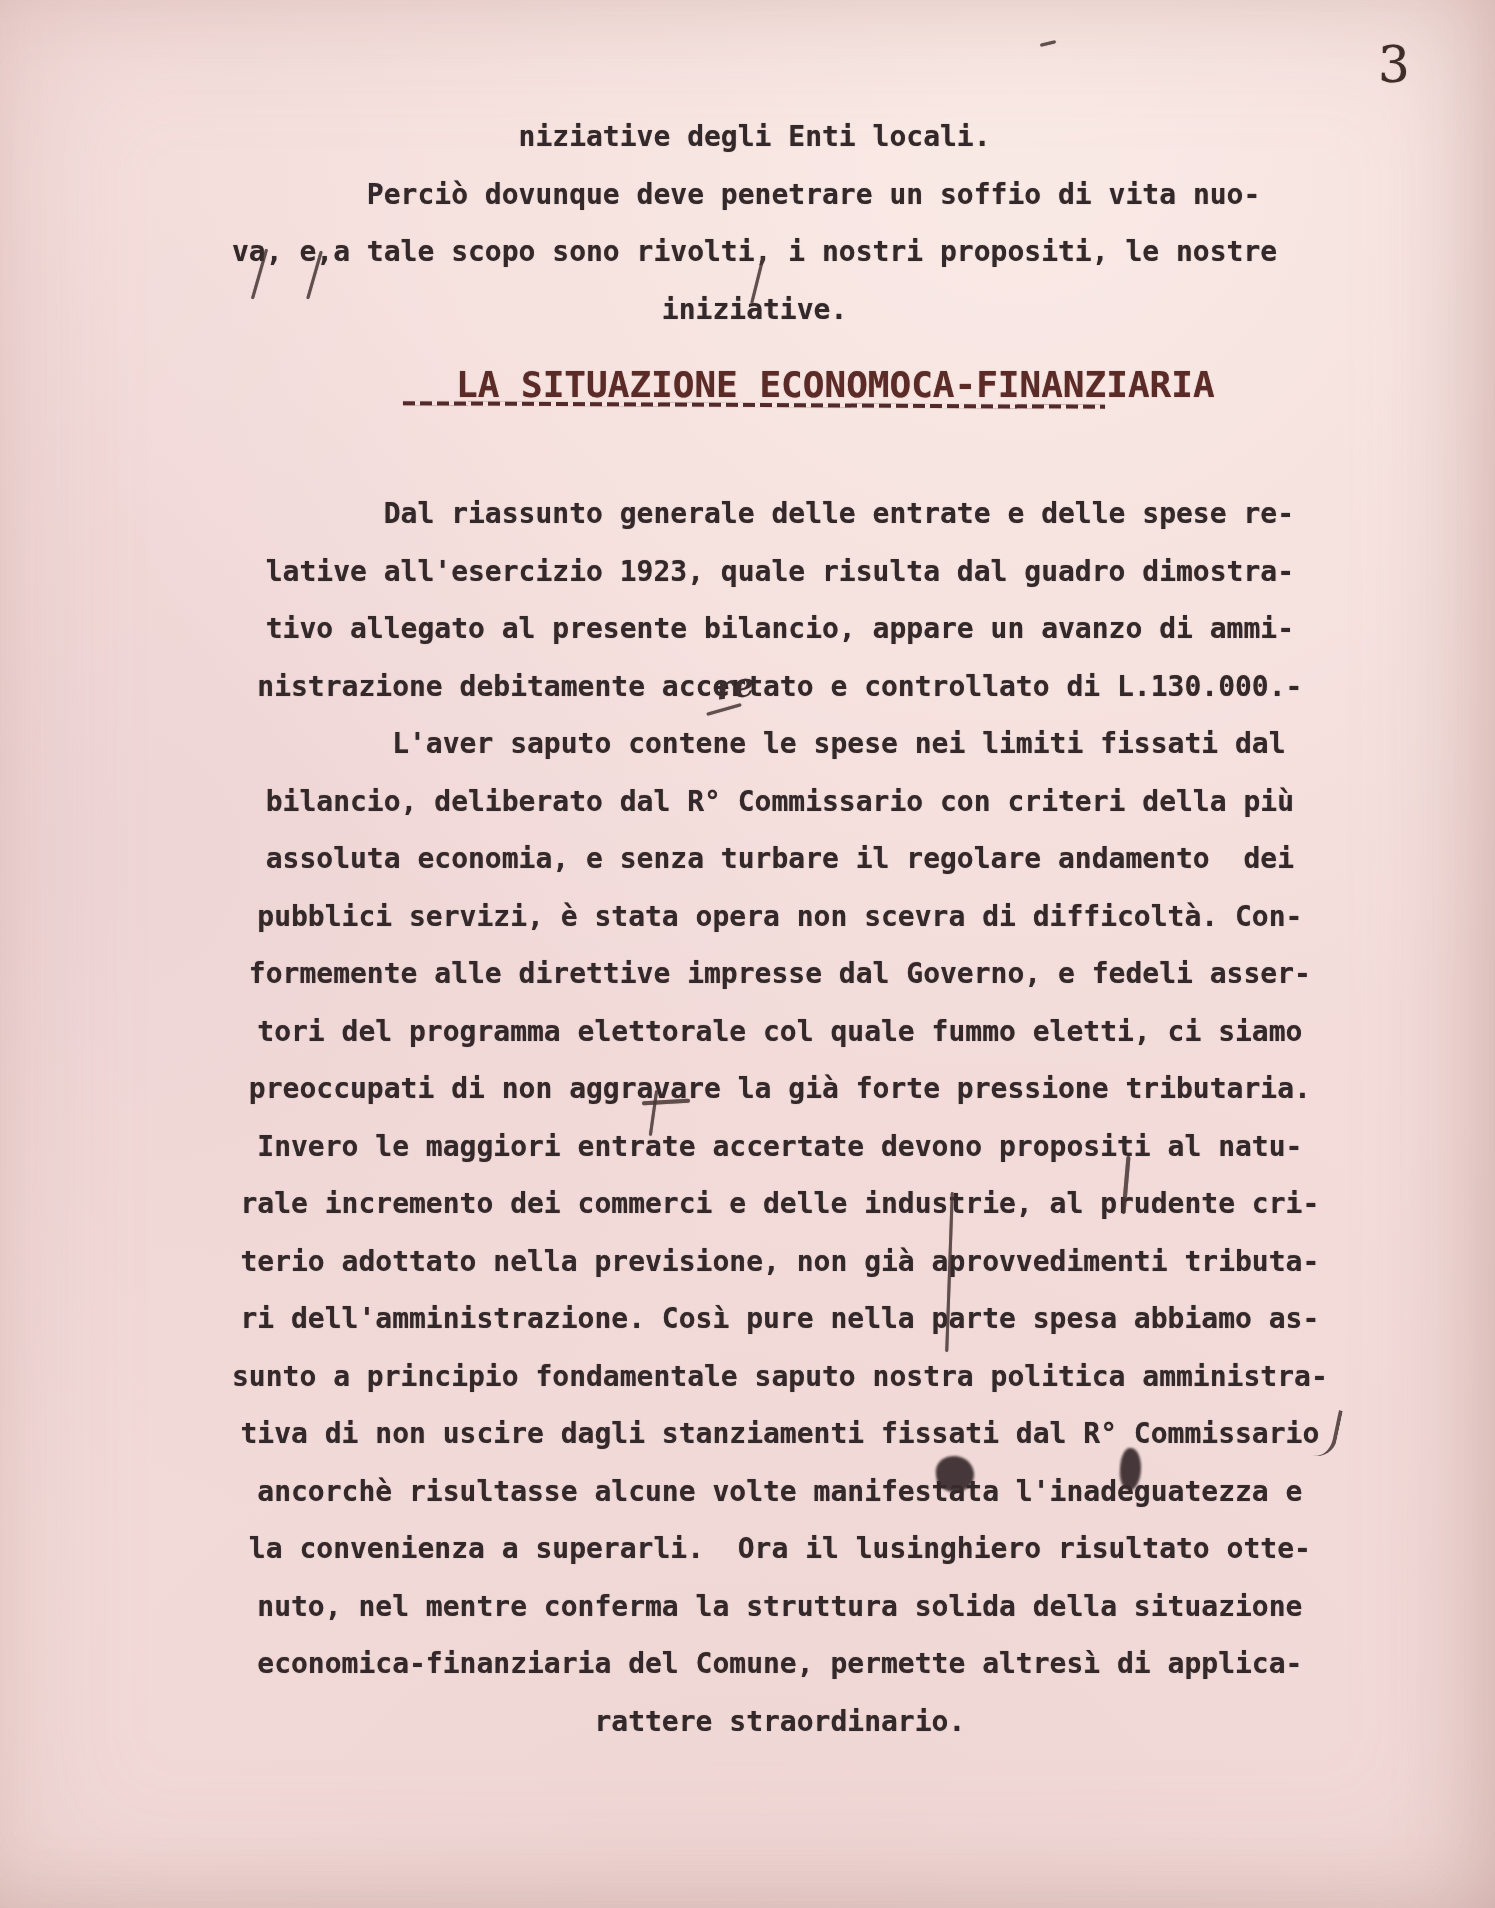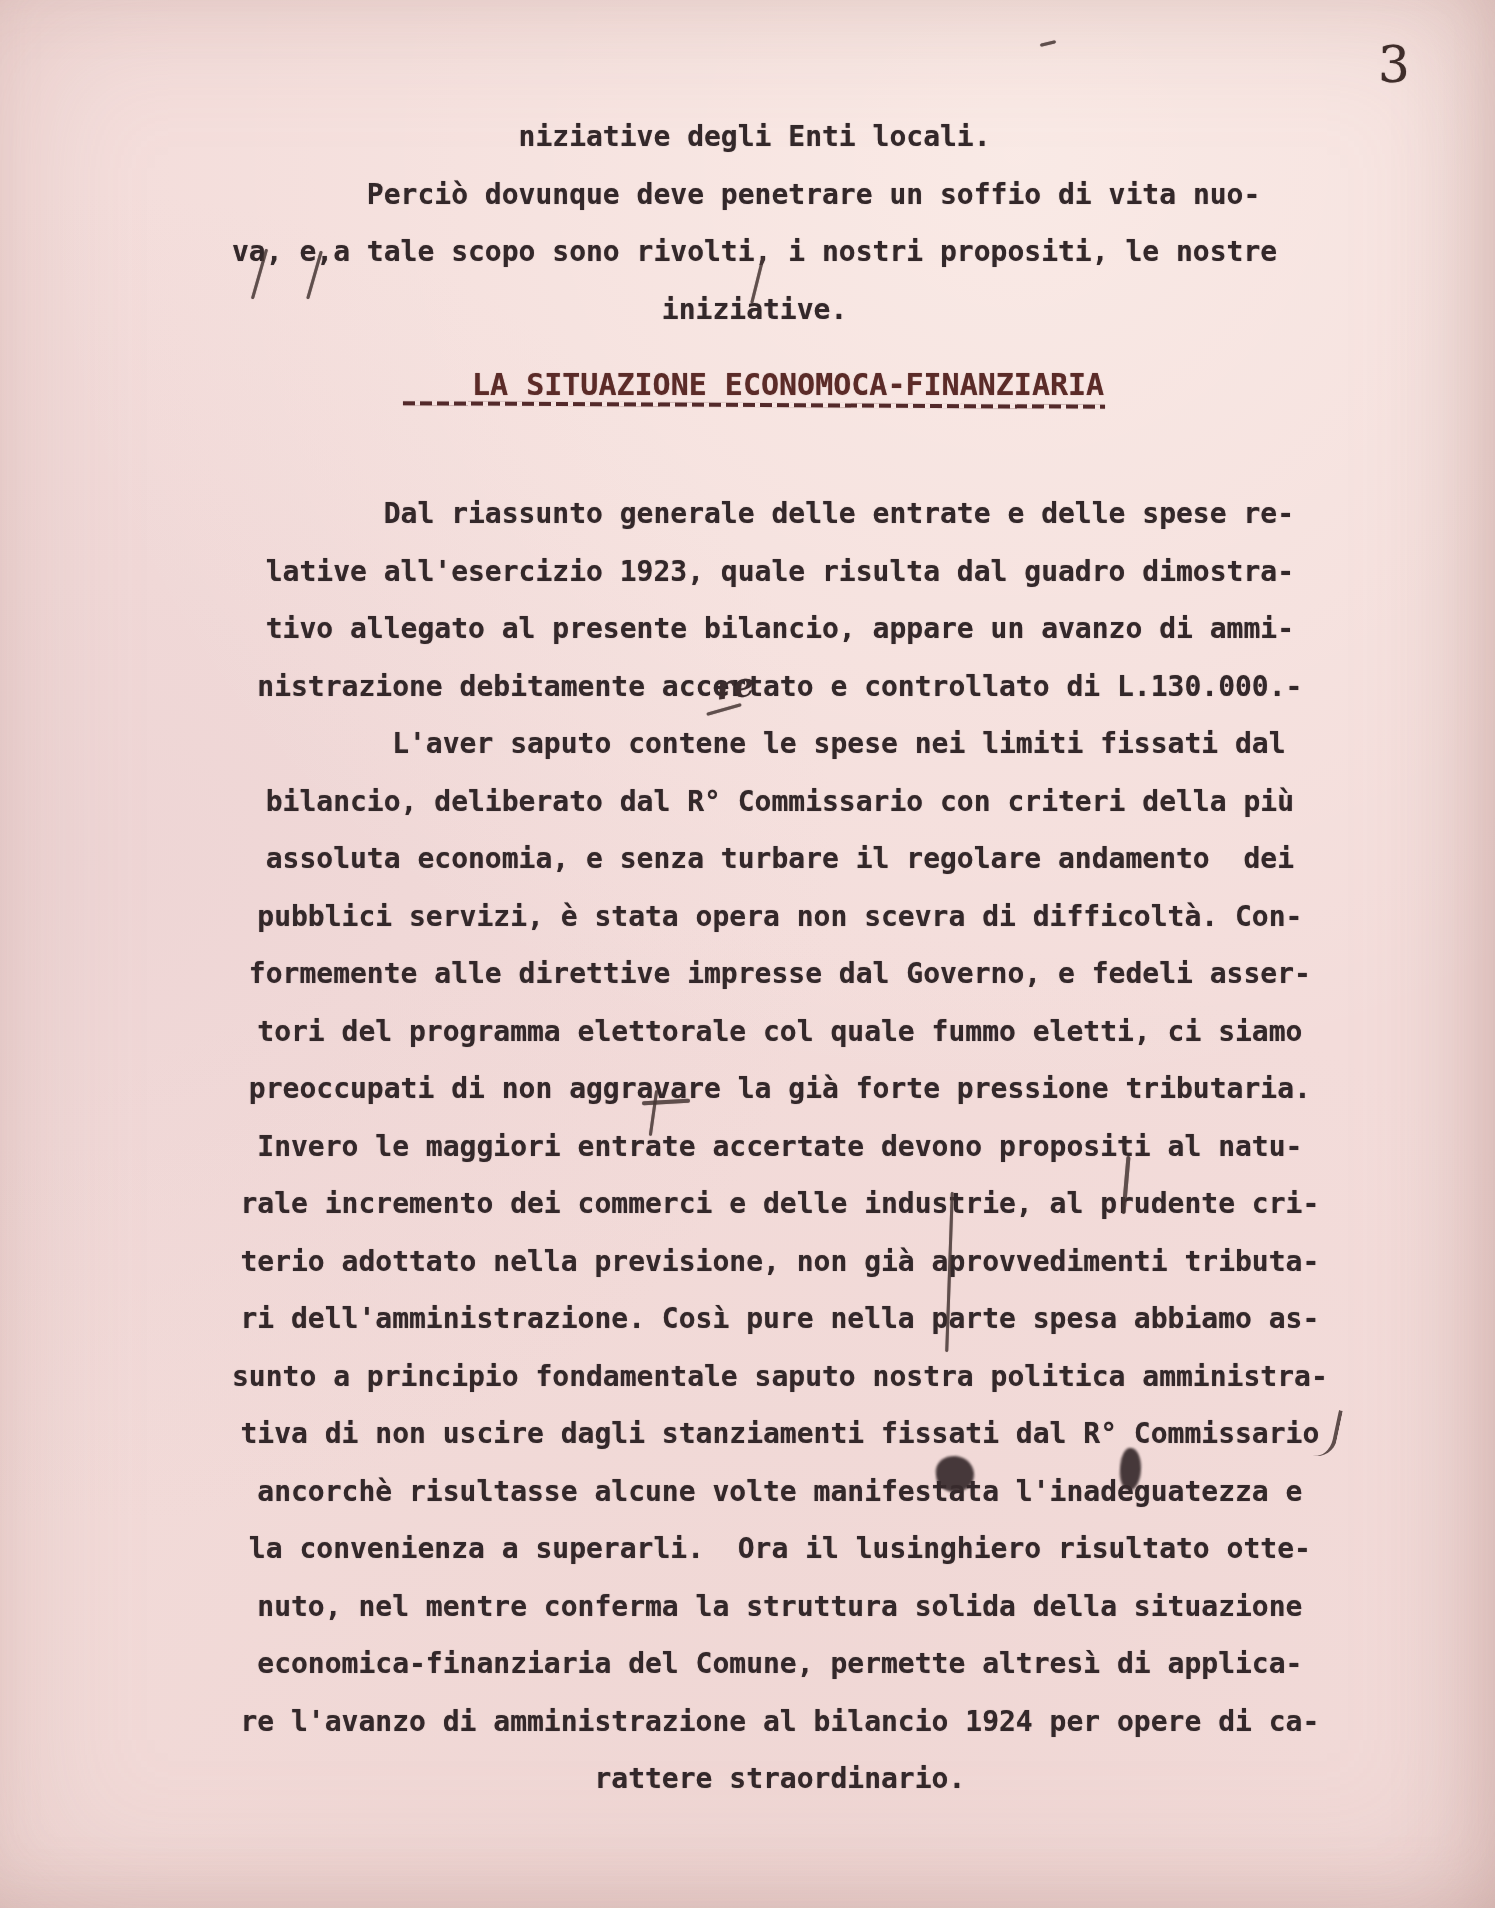--- a/index.html
+++ b/index.html
@@ -28,22 +28,22 @@
   .post-lines{top:485px;}
   .line{
     white-space:pre;
     font-size:28px; font-weight:bold;
     line-height:57.5px; height:57.5px;
     color:#33282a;
     letter-spacing:0;
     text-shadow:0 0 1px rgba(60,45,45,.55);
   }
   .title-row{
-    position:absolute; left:472px; top:370px;
-    font-size:30px; font-weight:bold; line-height:30px;
+    position:absolute; left:456px; top:370px;
+    font-size:36px; font-weight:bold; line-height:30px;
     color:#5b2b28; white-space:pre;
     text-shadow:0 0 1px rgba(91,43,40,.6);
   }
   .title-underline{
     position:absolute; left:403px; top:403px;
     width:702px; height:4px;
     background:repeating-linear-gradient(90deg,#53292a 0 12px,transparent 12px 17px);
     transform:rotate(0.3deg);
     box-shadow:0 0 1px rgba(83,41,42,.5);
   }
@@ -91,21 +91,20 @@
       <div class="line">Invero le maggiori entrate accertate devono propositi al natu-</div>
       <div class="line">rale incremento dei commerci e delle industrie, al prudente cri-</div>
       <div class="line">terio adottato nella previsione, non già aprovvedimenti tributa-</div>
       <div class="line">ri dell'amministrazione. Così pure nella parte spesa abbiamo as-</div>
       <div class="line">sunto a principio fondamentale saputo nostra politica amministra-</div>
       <div class="line">tiva di non uscire dagli stanziamenti fissati dal R° Commissario</div>
       <div class="line">ancorchè risultasse alcune volte manifestata l'inadeguatezza e</div>
       <div class="line">la convenienza a superarli.  Ora il lusinghiero risultato otte-</div>
       <div class="line">nuto, nel mentre conferma la struttura solida della situazione</div>
       <div class="line">economica-finanziaria del Comune, permette altresì di applica-</div>
-      <div class="line">re l'avanzo di amministrazione al bilancio 1924 per opere di ca-</div>
       <div class="line">rattere straordinario.</div>
     </div>
 
   <div id="annotations">
       <div class="anno anno-line" style="left: 1040px; top: 42px; width: 16px; height: 3px; transform: rotate(-14deg);"></div>
       <div class="anno anno-line" style="left: 258px; top: 248px; width: 3px; height: 52px; transform: rotate(16deg);"></div>
       <div class="anno anno-line" style="left: 313px; top: 250px; width: 3px; height: 50px; transform: rotate(16deg);"></div>
       <div class="anno anno-line" style="left: 756px; top: 256px; width: 3px; height: 48px; transform: rotate(14deg);"></div>
       <div class="anno anno-text" style="left: 716px; top: 668px; width: 64px; height: 40px; transform: rotate(-7deg);">re</div>
       <div class="anno anno-line" style="left: 706px; top: 708px; width: 36px; height: 3px; transform: rotate(-16deg);"></div>

